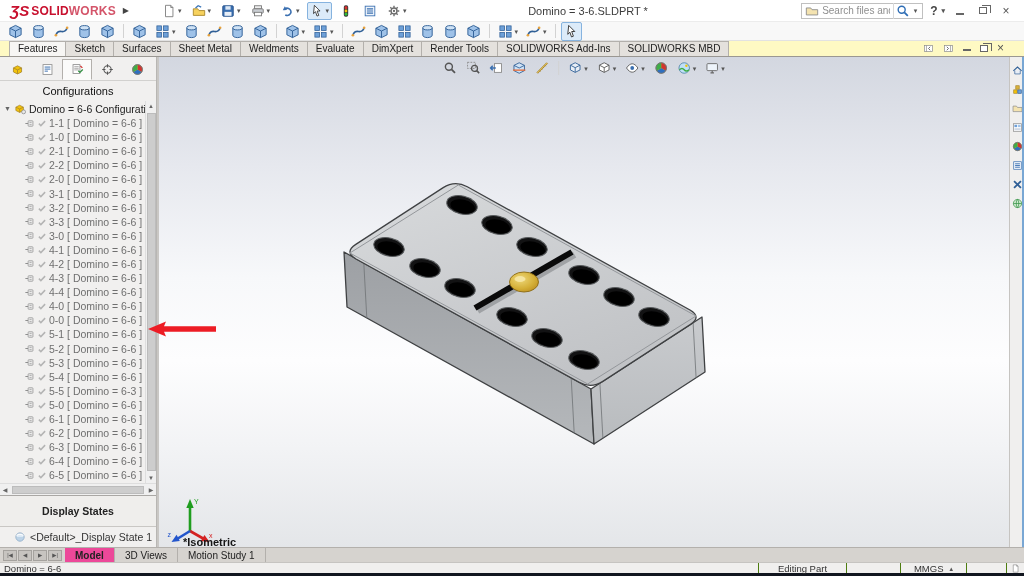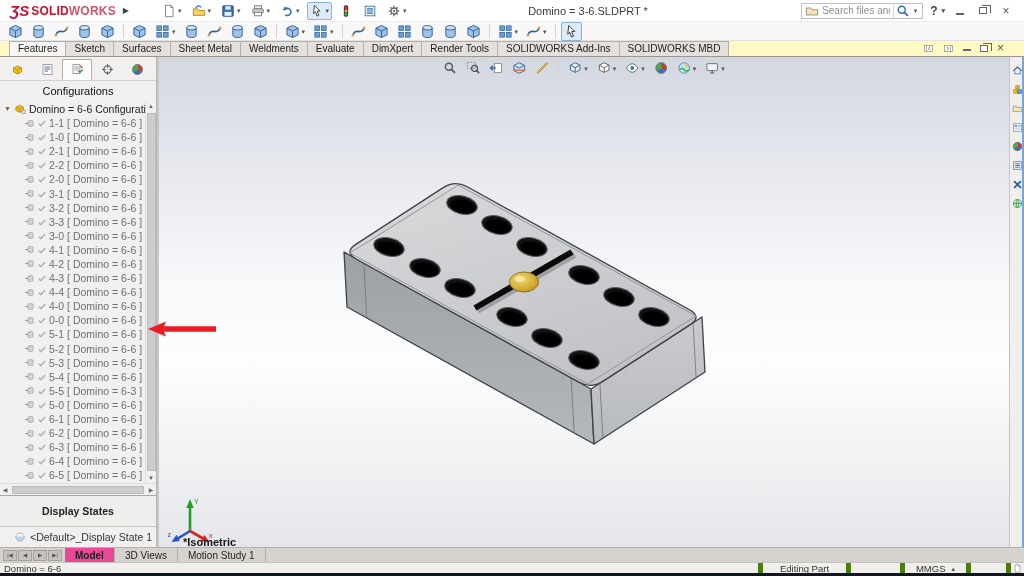--- a/index.html
+++ b/index.html
@@ -73,21 +73,21 @@
   .taskpane{width:15px;background:#f0efee;border-left:1px solid #c6c4c1;display:flex;flex-direction:column;align-items:center;padding-top:8px;gap:8px;position:relative}
   .taskpane::after{content:"";position:absolute;right:0;top:0;bottom:0;width:2px;background:#79a7d4}
   .taskpane .icon svg{width:11px;height:11px}
   
   .bottombar{height:15px;background:#d6d3cf;display:flex;align-items:stretch;border-top:1px solid #b3b0ac}
   .nav-btns{display:flex;align-items:center;gap:1px;padding:0 3px}
   .nav-btn{width:14px;height:11px;background:#c7c4c0;border:1px solid #a5a29e;font-size:5.5px;color:#555;display:flex;align-items:center;justify-content:center}
   .doc-tab{padding:0 10px;font-size:10px;display:flex;align-items:center;border-right:1px solid #b3b0ac;color:#222;white-space:nowrap}
   .doc-tab.active{background:#ec4899;font-weight:bold}
   .statusbar{height:11px;background:#f0efee;border-top:1px solid #c6c4c1;display:flex;align-items:center;font-size:9.5px;color:#333;padding-left:4px}
-  .status-cell{border-left:5px solid #4d7c0f;height:100%;display:flex;align-items:center;justify-content:center;white-space:nowrap}
+  .status-cell{border-left:1px solid #4d7c0f;height:100%;display:flex;align-items:center;justify-content:center;white-space:nowrap}
   .statusbar .icon svg{width:9px;height:9px}
   .bottomedge{height:3px;background:#11161f}
   .red-arrow{position:absolute;left:146px;top:319px;z-index:50}
 </style>
 </head>
 <body>
 
 <div class="titlebar">
   <div class="logo">
     <span class="logo-mark">ƷS</span>

